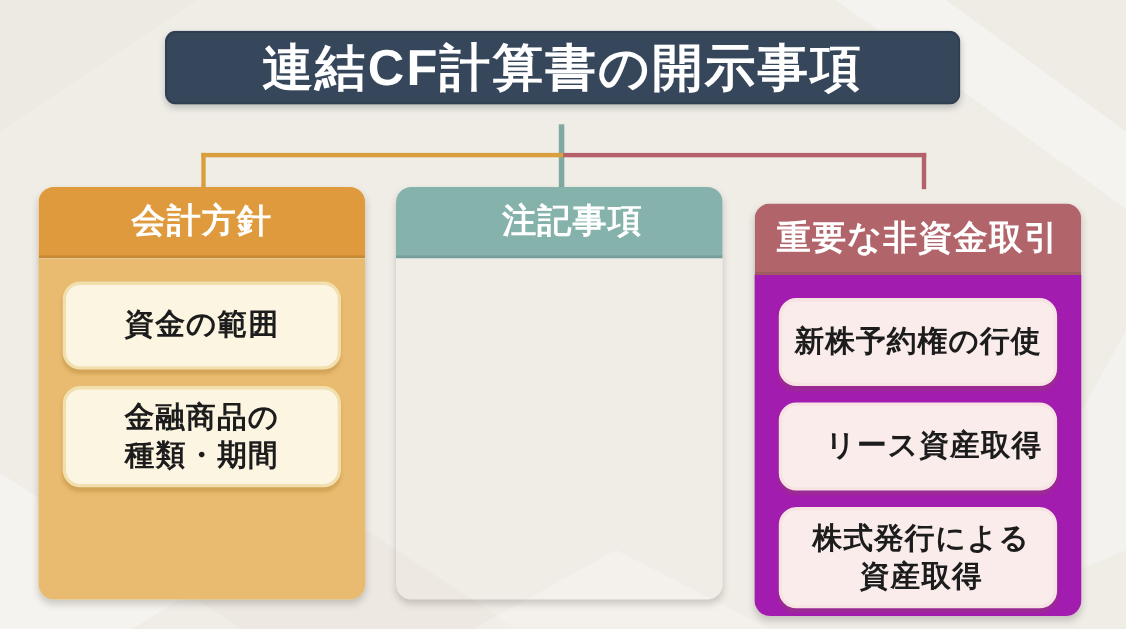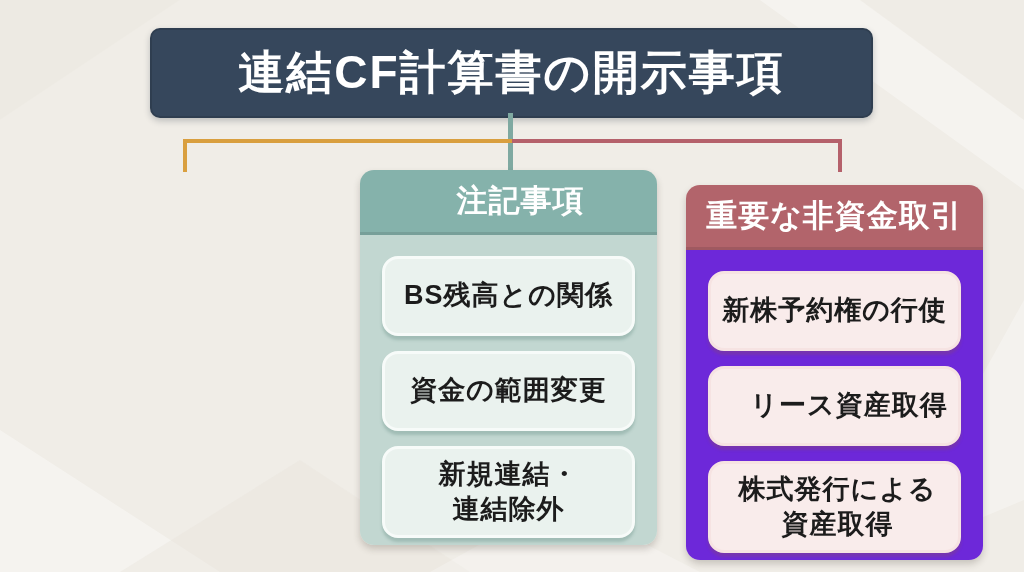--- a/index.html
+++ b/index.html
@@ -7,21 +7,21 @@
     position:relative;
     width:1024px;height:572px;
     background:#F0EDE7;
     overflow:hidden;
     font-family:"Liberation Sans","DejaVu Sans",sans-serif;
   }
   .bg-facets{position:absolute;left:0;top:0;width:1024px;height:572px;pointer-events:none;}
 
   
   .title-box{
-    position:absolute;left:150px;top:28px;width:723px;height:90px;
+    position:absolute;left:150px;top:28px;width:723px;height:67px;
     border-radius:10px;
     display:flex;align-items:center;justify-content:center;
     box-shadow:0 3px 6px rgba(40,50,65,.25);
     border:2px solid rgba(0,0,0,.12);
     box-sizing:border-box;
   }
   .title-box span{
     color:#fff;font-size:46px;font-weight:700;letter-spacing:2px;white-space:nowrap;
   }
 
@@ -86,44 +86,46 @@
   <div class="title-box" style="background-color: rgb(54, 71, 92);">
     <span>連結CF計算書の開示事項</span>
   </div>
 
   <div class="connector" style="left: 508px; top: 113px; width: 5px; height: 58px; background-color: rgb(127, 169, 161);"></div>
   <div class="connector" style="left: 183px; top: 139px; width: 329px; height: 4px; background-color: rgb(217, 159, 63);"></div>
   <div class="connector" style="left: 183px; top: 139px; width: 4px; height: 33px; background-color: rgb(217, 159, 63);"></div>
   <div class="connector" style="left: 512px; top: 139px; width: 330px; height: 4px; background-color: rgb(181, 97, 107);"></div>
   <div class="connector" style="left: 838px; top: 139px; width: 4px; height: 33px; background-color: rgb(181, 97, 107);"></div>
 
+  <div class="column col-1" style="left:35px;">
+    <div class="col-header" style="background-color: rgb(222, 154, 60);">
+      <span>会計方針</span>
+    </div>
+    <div class="col-body" style="background-color: rgb(232, 187, 112);">
+      <div class="item" style="background-color: rgb(252, 245, 226); border-color: rgb(242, 223, 174);">
+        <span>資金の範囲</span>
+      </div>
+      <div class="item" style="background-color: rgb(252, 245, 226); border-color: rgb(242, 223, 174);">
+        <span>金融商品の
+種類・期間</span>
+      </div>
+    </div>
+  </div>
 
   <div class="column col-2" style="left:360px;">
     <div class="col-header" style="background-color: rgb(133, 178, 171); padding-left: 24px;">
       <span>注記事項</span>
-    </div>
-    <div class="col-body" style="background-color: rgb(194, 215, 209);">
-      <div class="item" style="background-color: rgb(234, 242, 238); border-color: rgb(247, 251, 249);">
-        <span>BS残高との関係</span>
-      </div>
-      <div class="item" style="background-color: rgb(234, 242, 238); border-color: rgb(247, 251, 249);">
-        <span>資金の範囲変更</span>
-      </div>
-      <div class="item" style="background-color: rgb(234, 242, 238); border-color: rgb(247, 251, 249);">
-        <span>新規連結・
-連結除外</span>
-      </div>
     </div>
   </div>
 
   <div class="column col-3" style="left:686px;margin-top:15px;">
     <div class="col-header" style="background-color: rgb(178, 100, 107);">
       <span>重要な非資金取引</span>
     </div>
-    <div class="col-body" style="background-color: #6d28d9;">
+    <div class="col-body" style="background-color: #a21caf;">
       <div class="item" style="background-color: rgb(249, 236, 235); border-color: rgb(246, 227, 226);">
         <span>新株予約権の行使</span>
       </div>
       <div class="item" style="background-color: rgb(249, 236, 235); border-color: rgb(246, 227, 226); padding-left: 35px;">
         <span>リース資産取得</span>
       </div>
       <div class="item" style="background-color: rgb(249, 236, 235); border-color: rgb(246, 227, 226); padding-left: 12px;">
         <span>株式発行による
 資産取得</span>
       </div>

